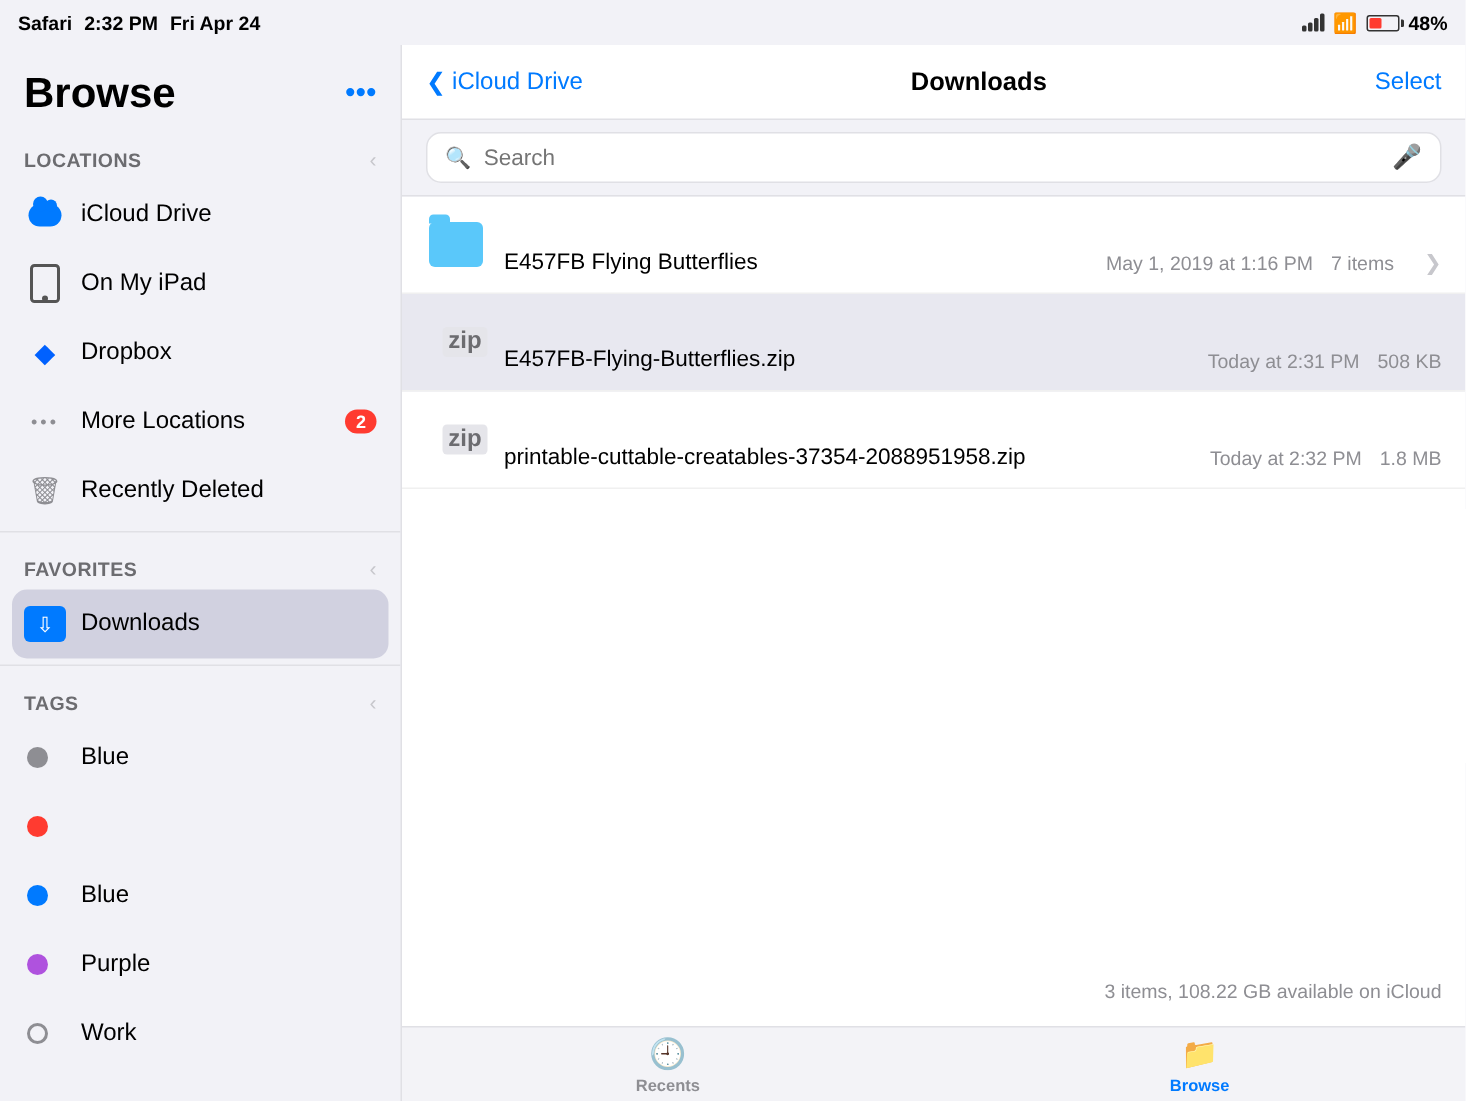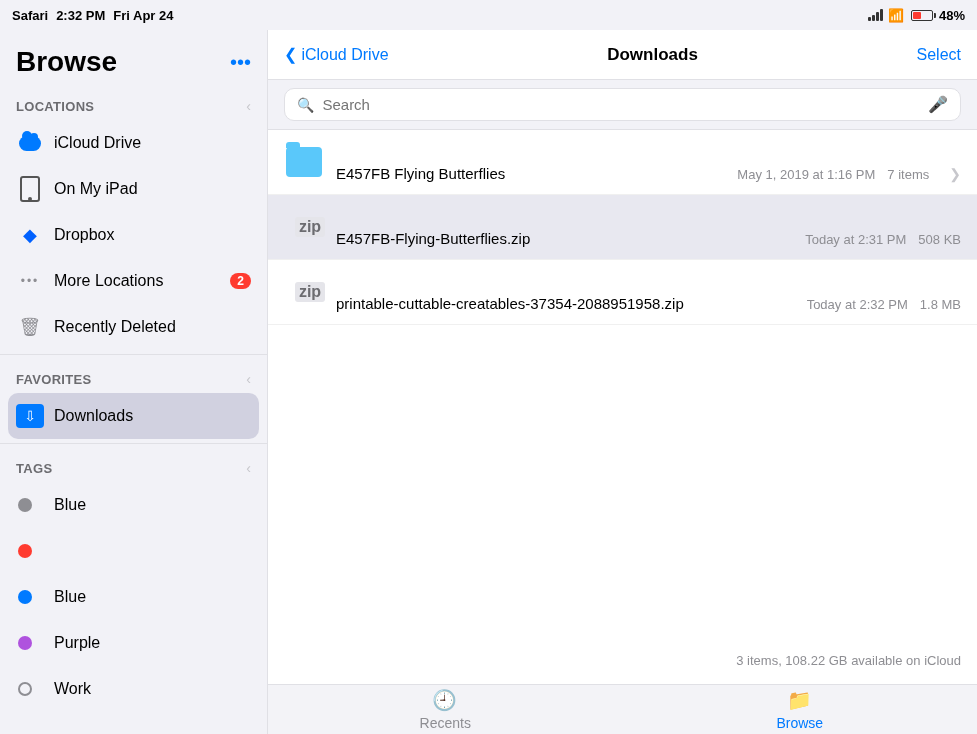--- a/index.html
+++ b/index.html
@@ -162,21 +162,21 @@
       display: flex;
       flex-direction: column;
       align-items: center;
       justify-content: center;
       gap: 3px;
       cursor: pointer;
       padding: 4px 0;
     }
     .tab-icon { font-size: 20px; color: #8e8e93; }
     .tab-icon.active { color: #007aff; }
-    .tab-label { font-size: 14px; color: #8e8e93; }
+    .tab-label { font-size: 11px; color: #8e8e93; font-weight: bold; }
     .tab-label.active { color: #007aff; }
 
     
     .main-content {
       flex: 1;
       display: flex;
       flex-direction: column;
       background: white;
     }
     .nav-bar {

